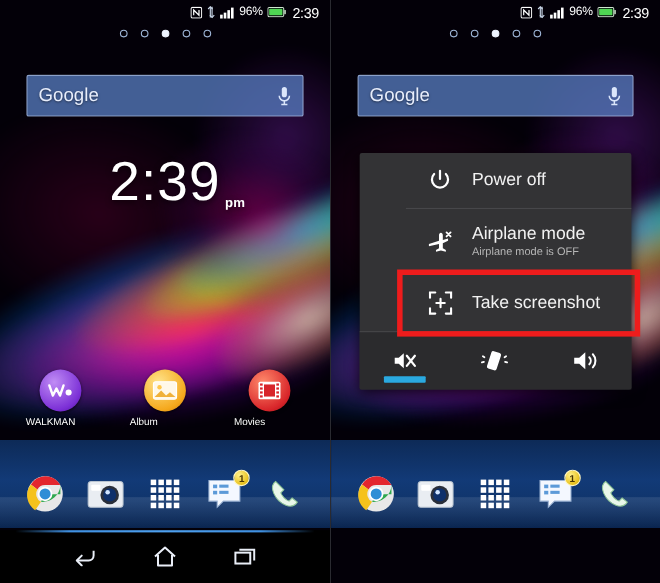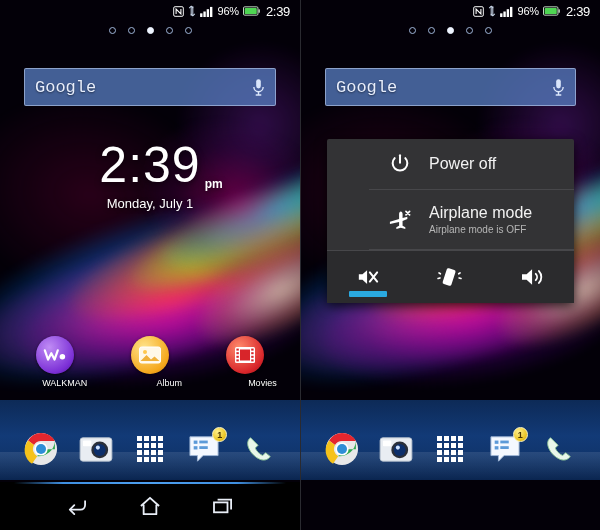--- a/index.html
+++ b/index.html
@@ -88,42 +88,42 @@
 
   
   .gsearch {
     position: absolute; top: 68px; left: 24px; right: 24px; height: 38px; z-index: 7;
     background: rgba(86,122,190,.78);
     border: 1px solid rgba(200,216,245,.55);
     border-radius: 2px;
     display: flex; align-items: center; padding: 0 10px;
   }
   .gsearch .glabel {
-    color: #e8eefc; font-size: 17px; font-family: Liberation Mono, monospace;
+    color: #e8eefc; font-size: 17px; font-family: Liberation Sans, sans-serif;
     text-shadow: 0 1px 2px rgba(0,0,0,.5); flex: 1;
   }
 
   
   .clockw { position: absolute; top: 140px; left: 0; right: 0; z-index: 7; text-align: center; }
   .clock-time {
     color: #fff; font-size: 50px; font-weight: 300; line-height: 1;
     letter-spacing: 1px; text-shadow: 0 2px 6px rgba(0,0,0,.6);
     display: inline-block; position: relative;
   }
   .clock-ampm {
     position: absolute; top: 2px; right: -22px;
     font-size: 12px; font-weight: 700; letter-spacing: 0; margin-top: 36px;
   }
   .clock-date { color: #fff; font-size: 13px; margin-top: 6px;
     text-shadow: 0 1px 4px rgba(0,0,0,.7); }
 
   
   .apps { position: absolute; top: 336px; left: 0; right: 0; z-index: 7;
           display: flex; justify-content: space-around; padding: 0 8px; }
-  .app { width: 64px; text-align: right; }
+  .app { width: 64px; text-align: left; }
   .app-ic { width: 38px; height: 38px; border-radius: 50%; margin: 0 auto 4px;
             display: flex; align-items: center; justify-content: center;
             box-shadow: 0 1px 3px rgba(0,0,0,.7); position: relative; }
   .app-lb { color: #fff; font-size: 9px; text-shadow: 0 1px 2px #000; white-space: nowrap; }
   .ic-walkman { background: radial-gradient(circle at 35% 30%, #c08cf5, #7b2fd6 70%, #4b1090); }
   .ic-album   { background: radial-gradient(circle at 35% 30%, #ffe38a, #f5a81c 70%, #c87806); }
   .ic-movies  { background: radial-gradient(circle at 35% 30%, #ff8a6b, #d8252a 70%, #911016); }
   .ic-sony    { background: radial-gradient(circle at 35% 30%, #9ef5a8, #25c246 70%, #0c8a2a); }
 
   
@@ -236,21 +236,20 @@
             <path d="M7 14.5V18M4 18h6" stroke="#dbe6fb" stroke-width="1.5"></path>
           </svg>
       </span>
     </div>
 
     <div class="clockw">
       <div class="clock-time">
         <span>2:39</span>
         <span class="clock-ampm">pm</span>
       </div>
-      <div class="clock-date">Monday, July 1</div>
     </div>
 
     <div class="apps">
       <div class="app">
         <div class="app-ic ic-walkman">
           <svg width="24" height="16" viewBox="0 0 26 16">
               <path d="M2 3l3.5 10L9 6l3.5 7L16 3" fill="none" stroke="#fff" stroke-width="2.4" stroke-linejoin="round" stroke-linecap="round"></path>
               <circle cx="21" cy="10" r="3" fill="#fff"></circle>
             </svg>
         </div>
@@ -520,20 +519,34 @@
               <path d="M2 14l10-3.2V5.4c0-1.6.9-2.6 1.9-2.6s1.9 1 1.9 2.6v4.5L21 8.5v2.3l-5.2 2.4v5.1l3 1.6v1.8l-4.9-1.3-4.9 1.3v-1.8l3-1.6v-4.2L2 16.3z" fill="#fff"></path>
               <path d="M19.5 2.5l4 4M23.5 2.5l-4 4" stroke="#fff" stroke-width="1.8" stroke-linecap="round"></path>
             </svg>
         </span>
         <span>
           <div class="pm-title">Airplane mode</div>
           <div class="pm-sub">Airplane mode is OFF</div>
         </span>
       </div>
 
+      <div class="pm-row highlight">
+        <span class="hl-box"></span>
+        <span class="pm-ic">
+          <svg width="23" height="23" viewBox="0 0 24 24">
+            <g fill="none" stroke="#fff" stroke-width="2" stroke-linecap="round">
+              <path d="M2 7V2h5M17 2h5v5M22 17v5h-5M7 22H2v-5"></path>
+              <path d="M12 8v8M8 12h8"></path>
+            </g>
+          </svg>
+        </span>
+        <span>
+          <span class="pm-title">Take screenshot</span>
+        </span>
+      </div>
 
       <div class="pm-toggles">
         <div class="tg">
           <span>
             <svg width="24" height="22" viewBox="0 0 26 24">
                 <path d="M3 9h4l5-4.5v15L7 15H3z" fill="#fff"></path>
                 <path d="M15 7l8 10M23 7l-8 10" stroke="#fff" stroke-width="2.2" stroke-linecap="round"></path>
               </svg>
           </span>
           <span class="tg-bar"></span>

